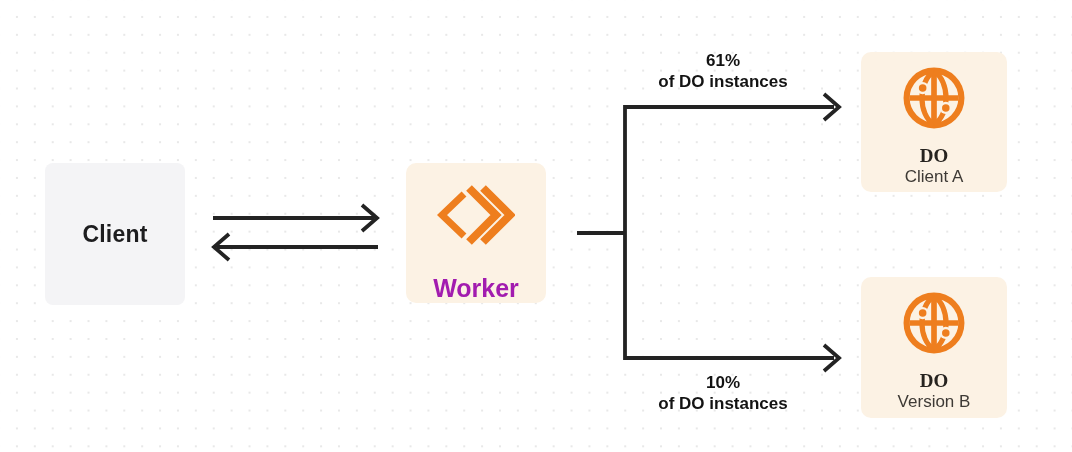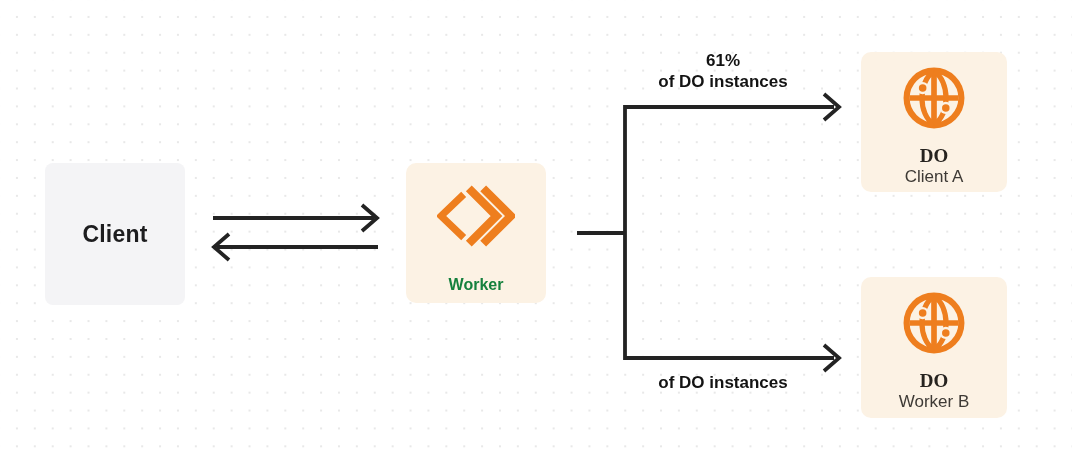--- a/index.html
+++ b/index.html
@@ -55,23 +55,23 @@
 
   .worker-box {
     left: 406px; top: 163px;
     width: 140px; height: 140px;
     background: #fcf2e4;
     border-radius: 10px;
     justify-content: flex-start;
     padding-top: 21px;
   }
   .worker-box .node-label {
-    font-size: 16px;
+    font-size: 25px;
     font-weight: bold;
-    color: #15803d;
+    color: #a21caf;
     margin-top: 28px;
   }
 
   .do-box {
     width: 146px; height: 140px;
     background: #fcf2e4;
     border-radius: 10px;
     justify-content: flex-start;
     padding-top: 12px;
   }
@@ -142,20 +142,21 @@
     </svg>
     <span class="node-label">Worker</span>
   </div>
 
   <div class="edge-label edge-label-top">
     <div>61%</div>
     <div>of DO instances</div>
   </div>
 
   <div class="edge-label edge-label-bottom">
+    <div>10%</div>
     <div>of DO instances</div>
   </div>
 
   <div class="node do-box do-box-a">
     <svg class="icon-svg" width="68" height="68" viewBox="0 0 72 72">
       <g fill="none" stroke="#ee7e1e">
         <circle cx="36" cy="36" r="29" stroke-width="6.5"></circle>
         <path d="M10,36 H62" stroke-width="6"></path>
         <path d="M36,8 V64" stroke-width="6"></path>
         <path d="M36,8 C19,18 19,54 36,64" stroke-width="5.5"></path>
@@ -178,16 +179,16 @@
         <path d="M36,8 V64" stroke-width="6"></path>
         <path d="M36,8 C19,18 19,54 36,64" stroke-width="5.5"></path>
         <path d="M36,8 C53,18 53,54 36,64" stroke-width="5.5"></path>
       </g>
       <circle cx="24" cy="25.5" r="6.5" fill="#fcf2e4"></circle>
       <circle cx="24" cy="25.5" r="4" fill="#ee7e1e"></circle>
       <circle cx="48.5" cy="46.5" r="6.5" fill="#fcf2e4"></circle>
       <circle cx="48.5" cy="46.5" r="4" fill="#ee7e1e"></circle>
     </svg>
     <div class="do-title">DO</div>
-    <div class="do-subtitle">Worker B</div>
+    <div class="do-subtitle">Version B</div>
   </div>
 
 </div>
 
 </body></html>

